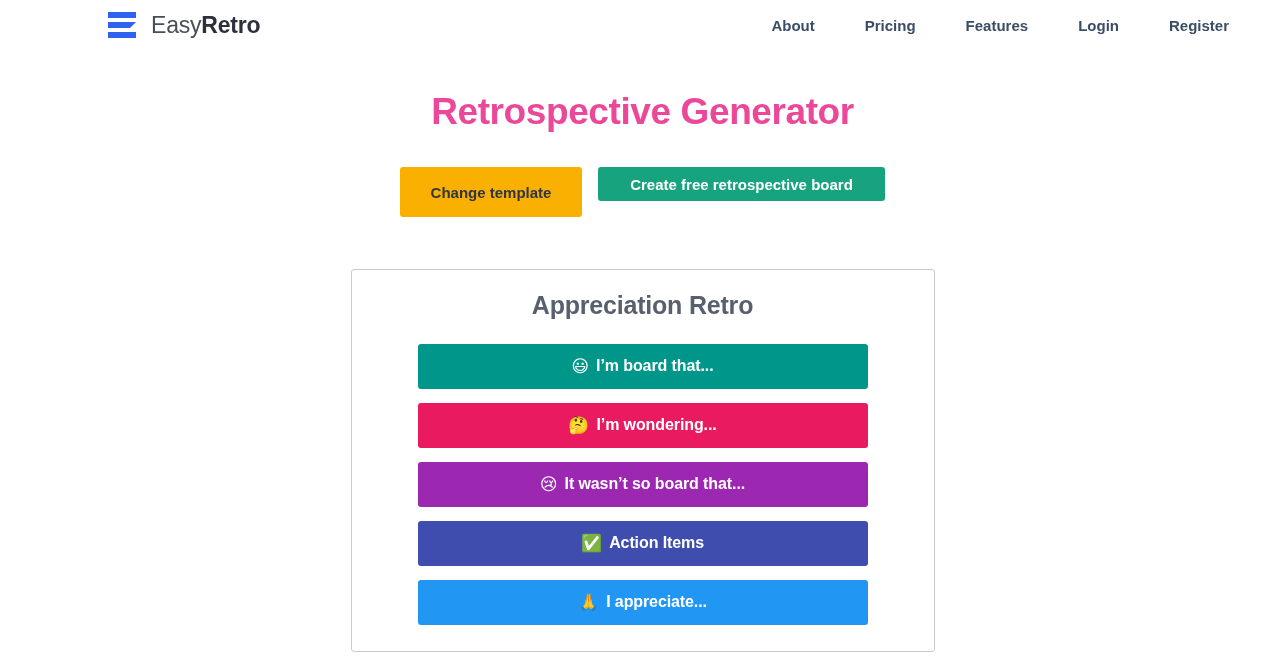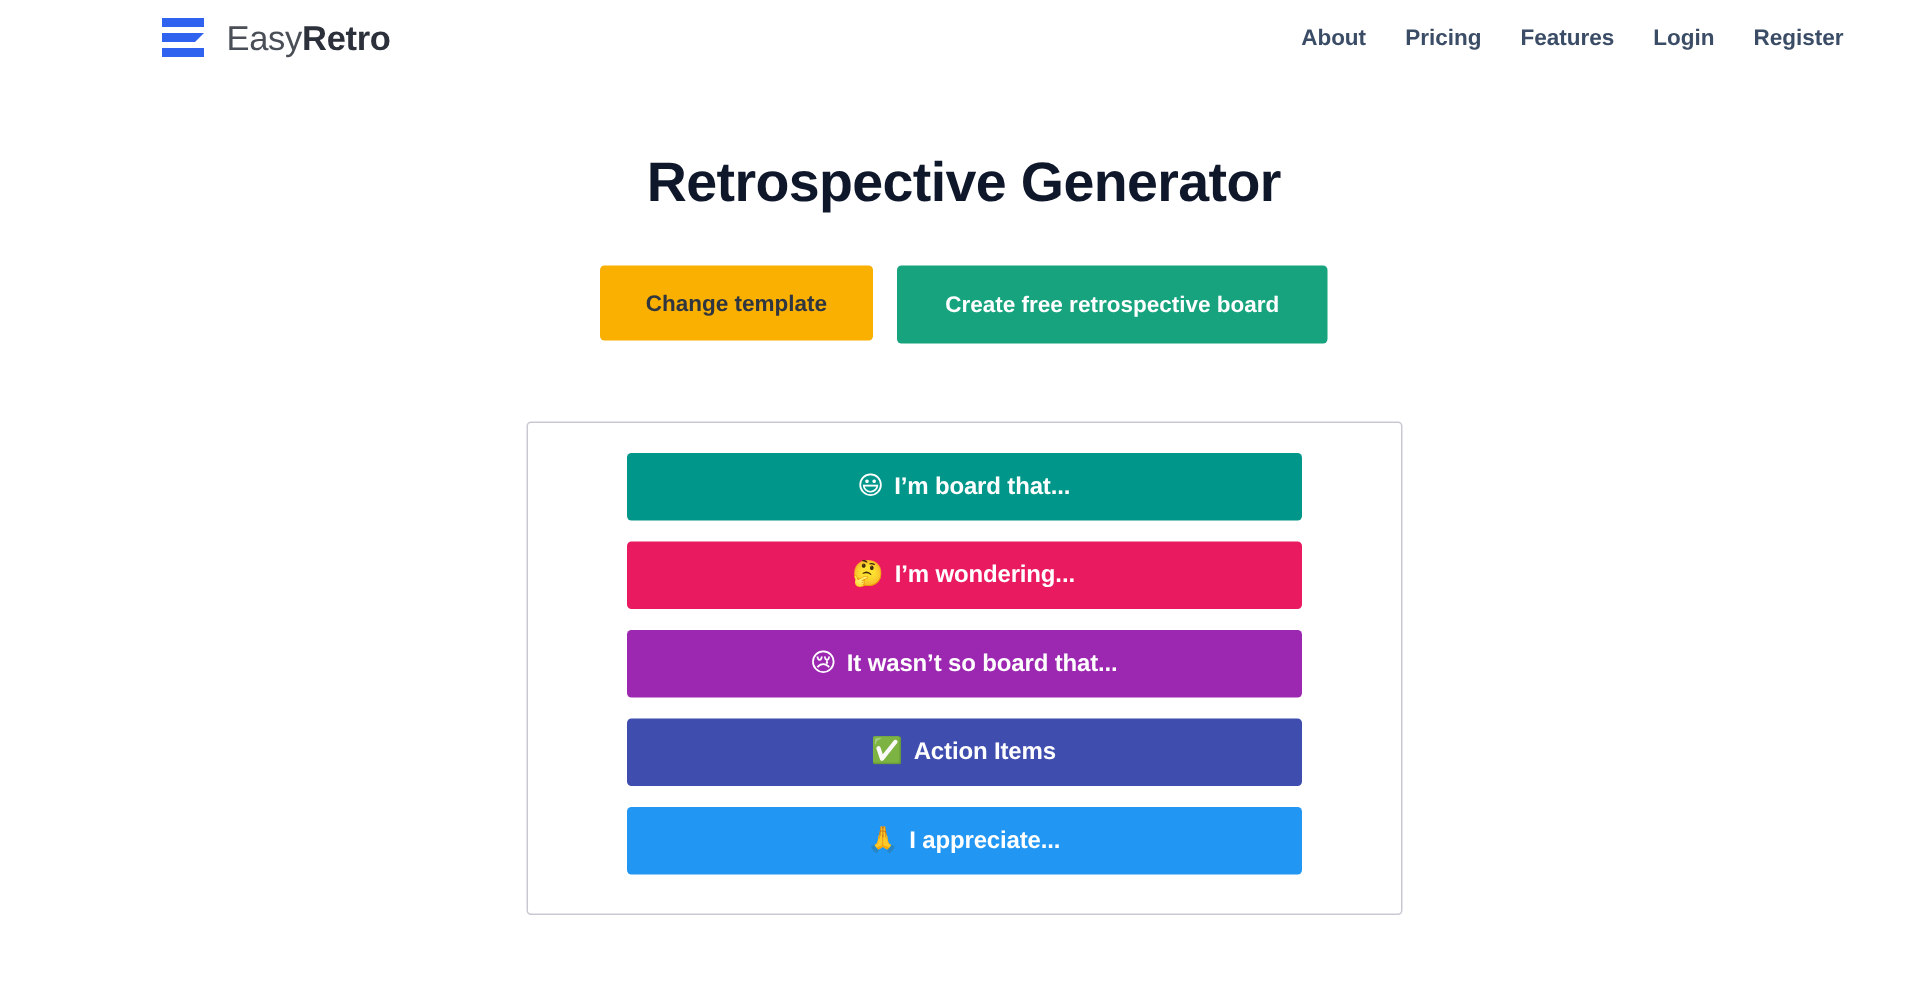--- a/index.html
+++ b/index.html
@@ -56,43 +56,43 @@
     font-weight: 400;
   }
   .brand-word .bold {
     color: #2b303a;
     font-weight: 700;
   }
 
   .main-nav {
     display: flex;
     align-items: flex-end;
-    gap: 26px;
+    gap: 50px;
   }
   .nav-link {
     font-size: 15px;
     font-weight: 600;
     color: #3b4d66;
     text-decoration: none;
     white-space: nowrap;
     cursor: pointer;
   }
 
   
   .hero {
     text-align: center;
     padding-top: 40px;
   }
 
   .page-title {
-    margin: 10px;
+    margin: 0;
     font-size: 37px;
     font-weight: 700;
     letter-spacing: -0.4px;
-    color: #0f172a;
+    color: #ec4899;
     line-height: 1.2;
   }
 
   .page-subtitle {
     margin: 20px 0 0 0;
     font-size: 14.5px;
     font-weight: 400;
     color: #3d4450;
     line-height: 1.4;
   }
@@ -121,21 +121,21 @@
     background: #f9b000;
     color: #2f3640;
     width: 182px;
     height: 50px;
   }
 
   .btn-create-board {
     background: #17a37d;
     color: #ffffff;
     width: 287px;
-    height: 52px;
+    height: 34px;
   }
 
   
   .template-card {
     width: 584px;
     margin: 52px auto 0 auto;
     border: 1px solid #c9c9d4;
     border-radius: 3px;
     background: #ffffff;
     padding: 20px 66px 26px 66px;
@@ -217,20 +217,21 @@
 
   <div class="action-row">
     <button class="btn btn-change-template">Change template</button>
     <button class="btn btn-create-board">Create free retrospective board</button>
   </div>
 
 </section>
 
 <section class="template-card">
 
+  <h2 class="template-title">Appreciation Retro</h2>
 
   <div class="column-list">
 
     <div class="column-row" style="background-color: rgb(0, 151, 138);">
       <span class="column-emoji">😃</span>
       <span class="column-label">I’m board that...</span>
     </div>
 
     <div class="column-row" style="background-color: rgb(233, 26, 95);">
       <span class="column-emoji">🤔</span>

